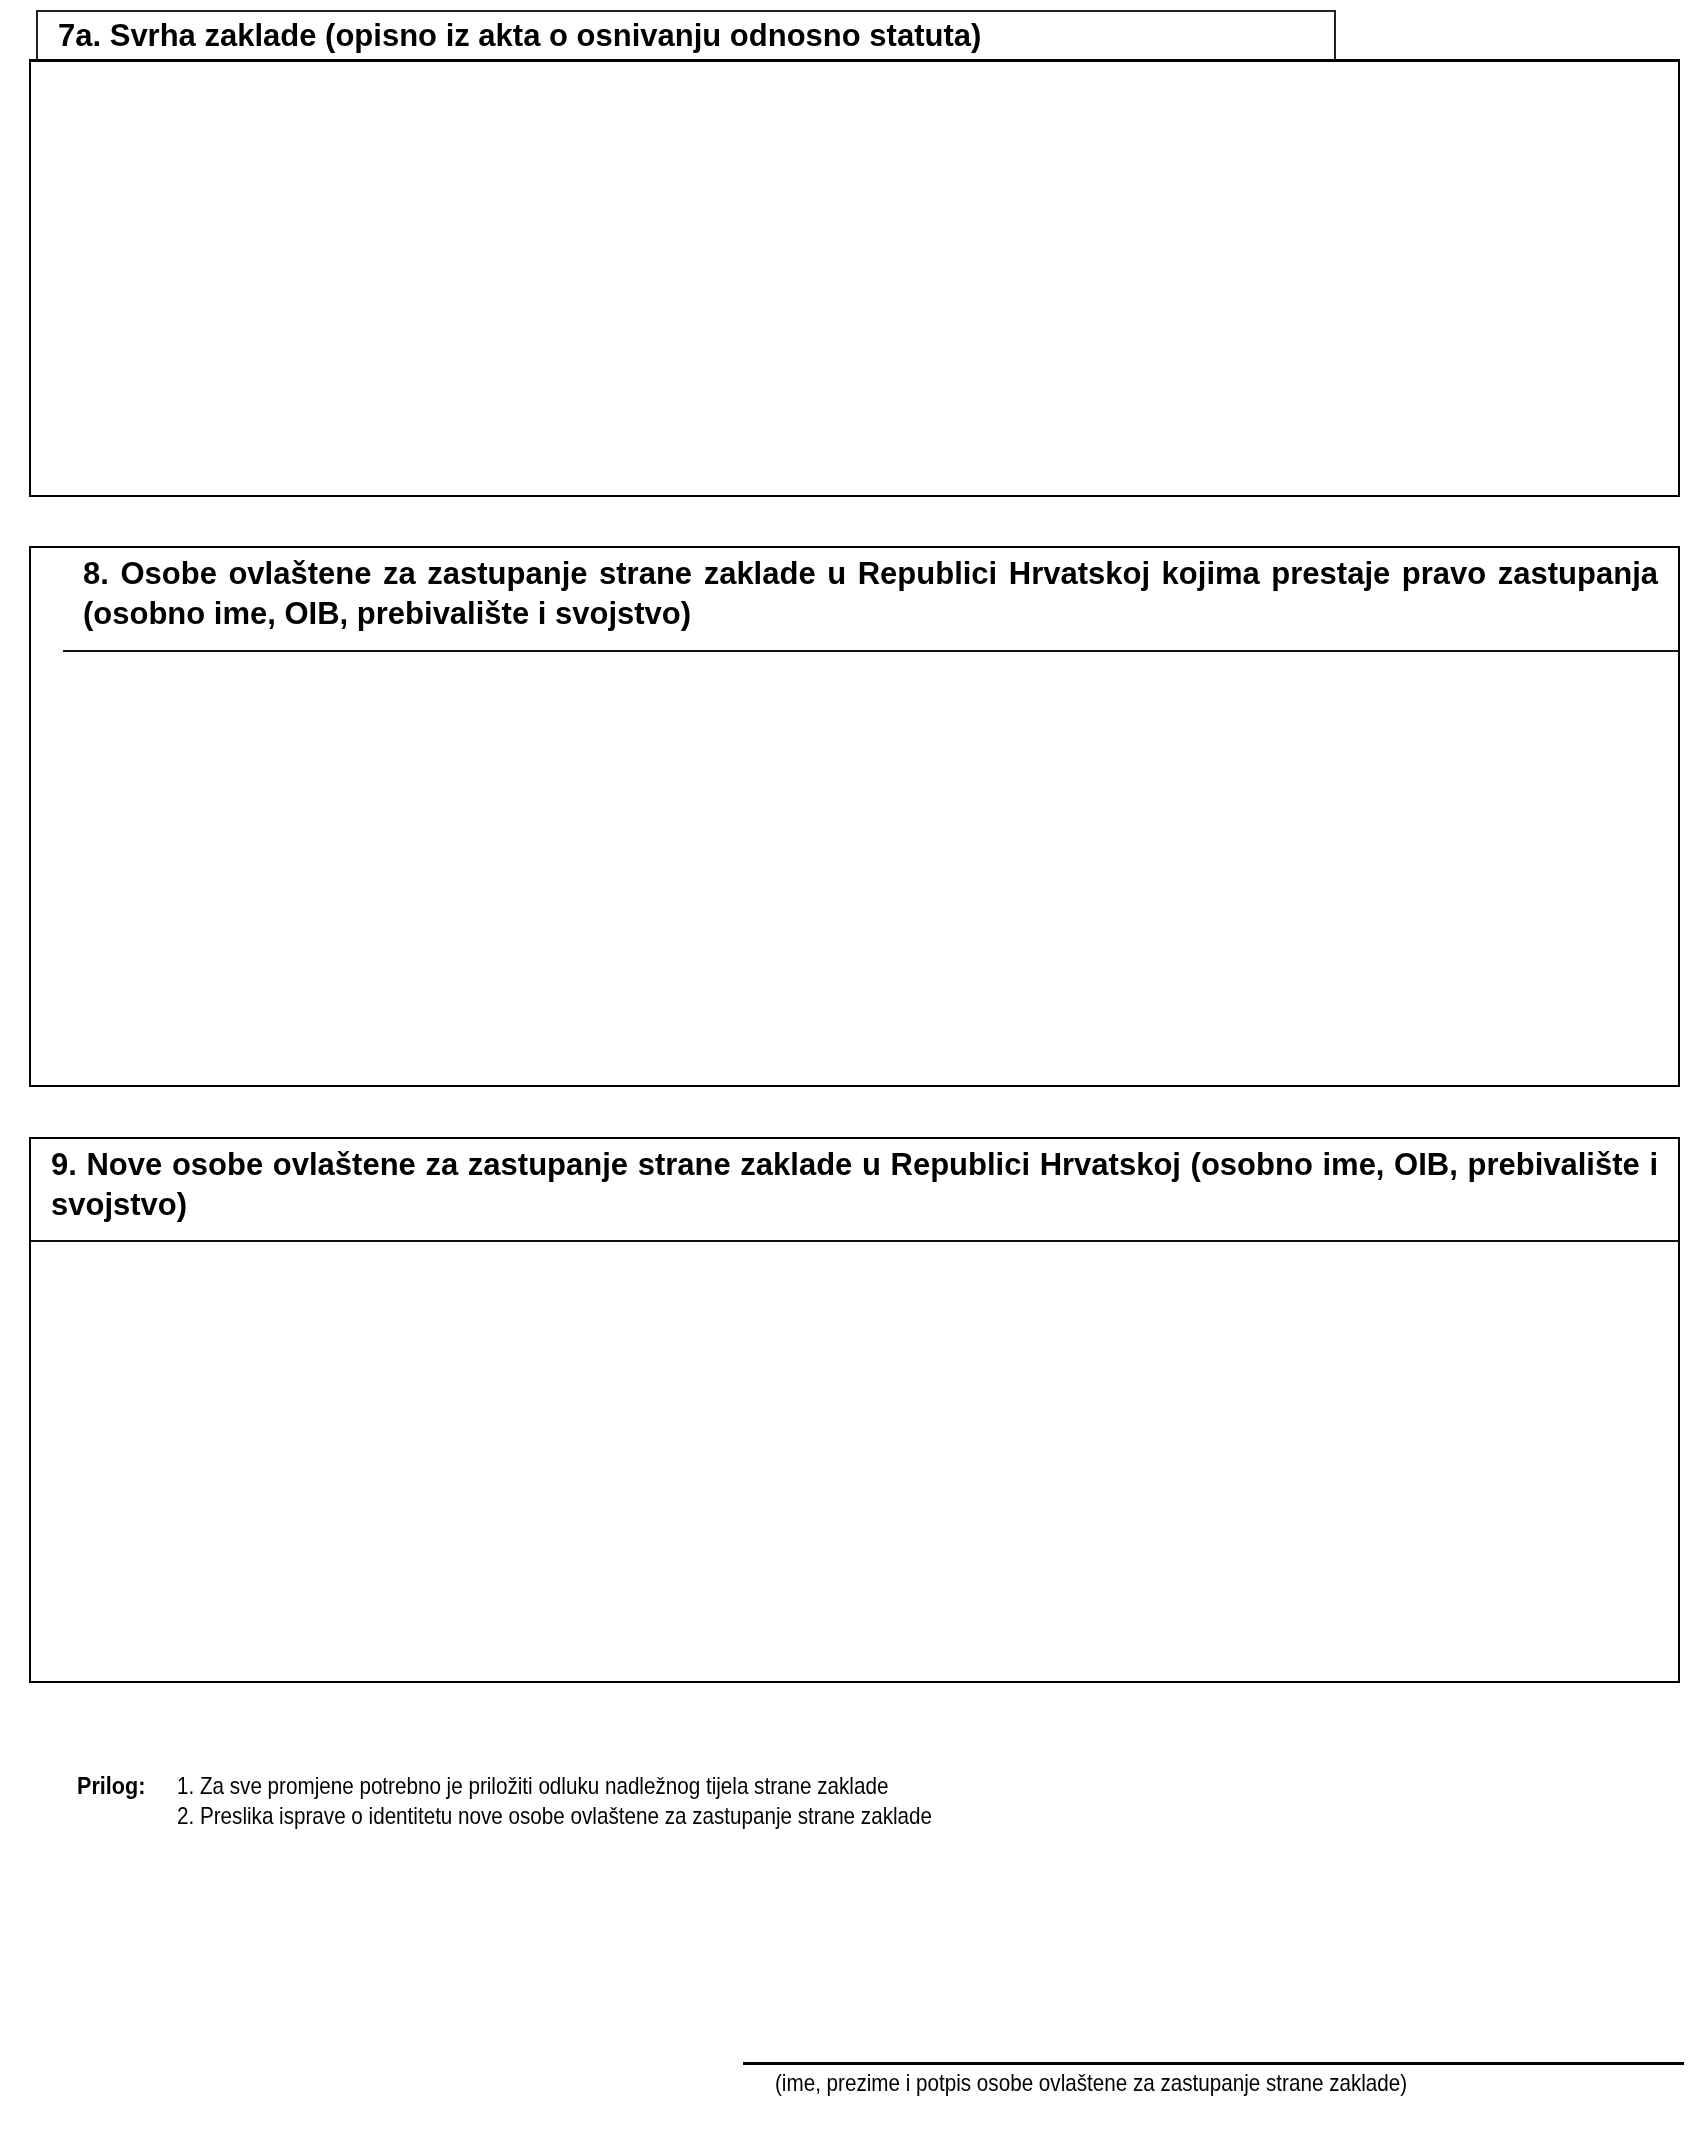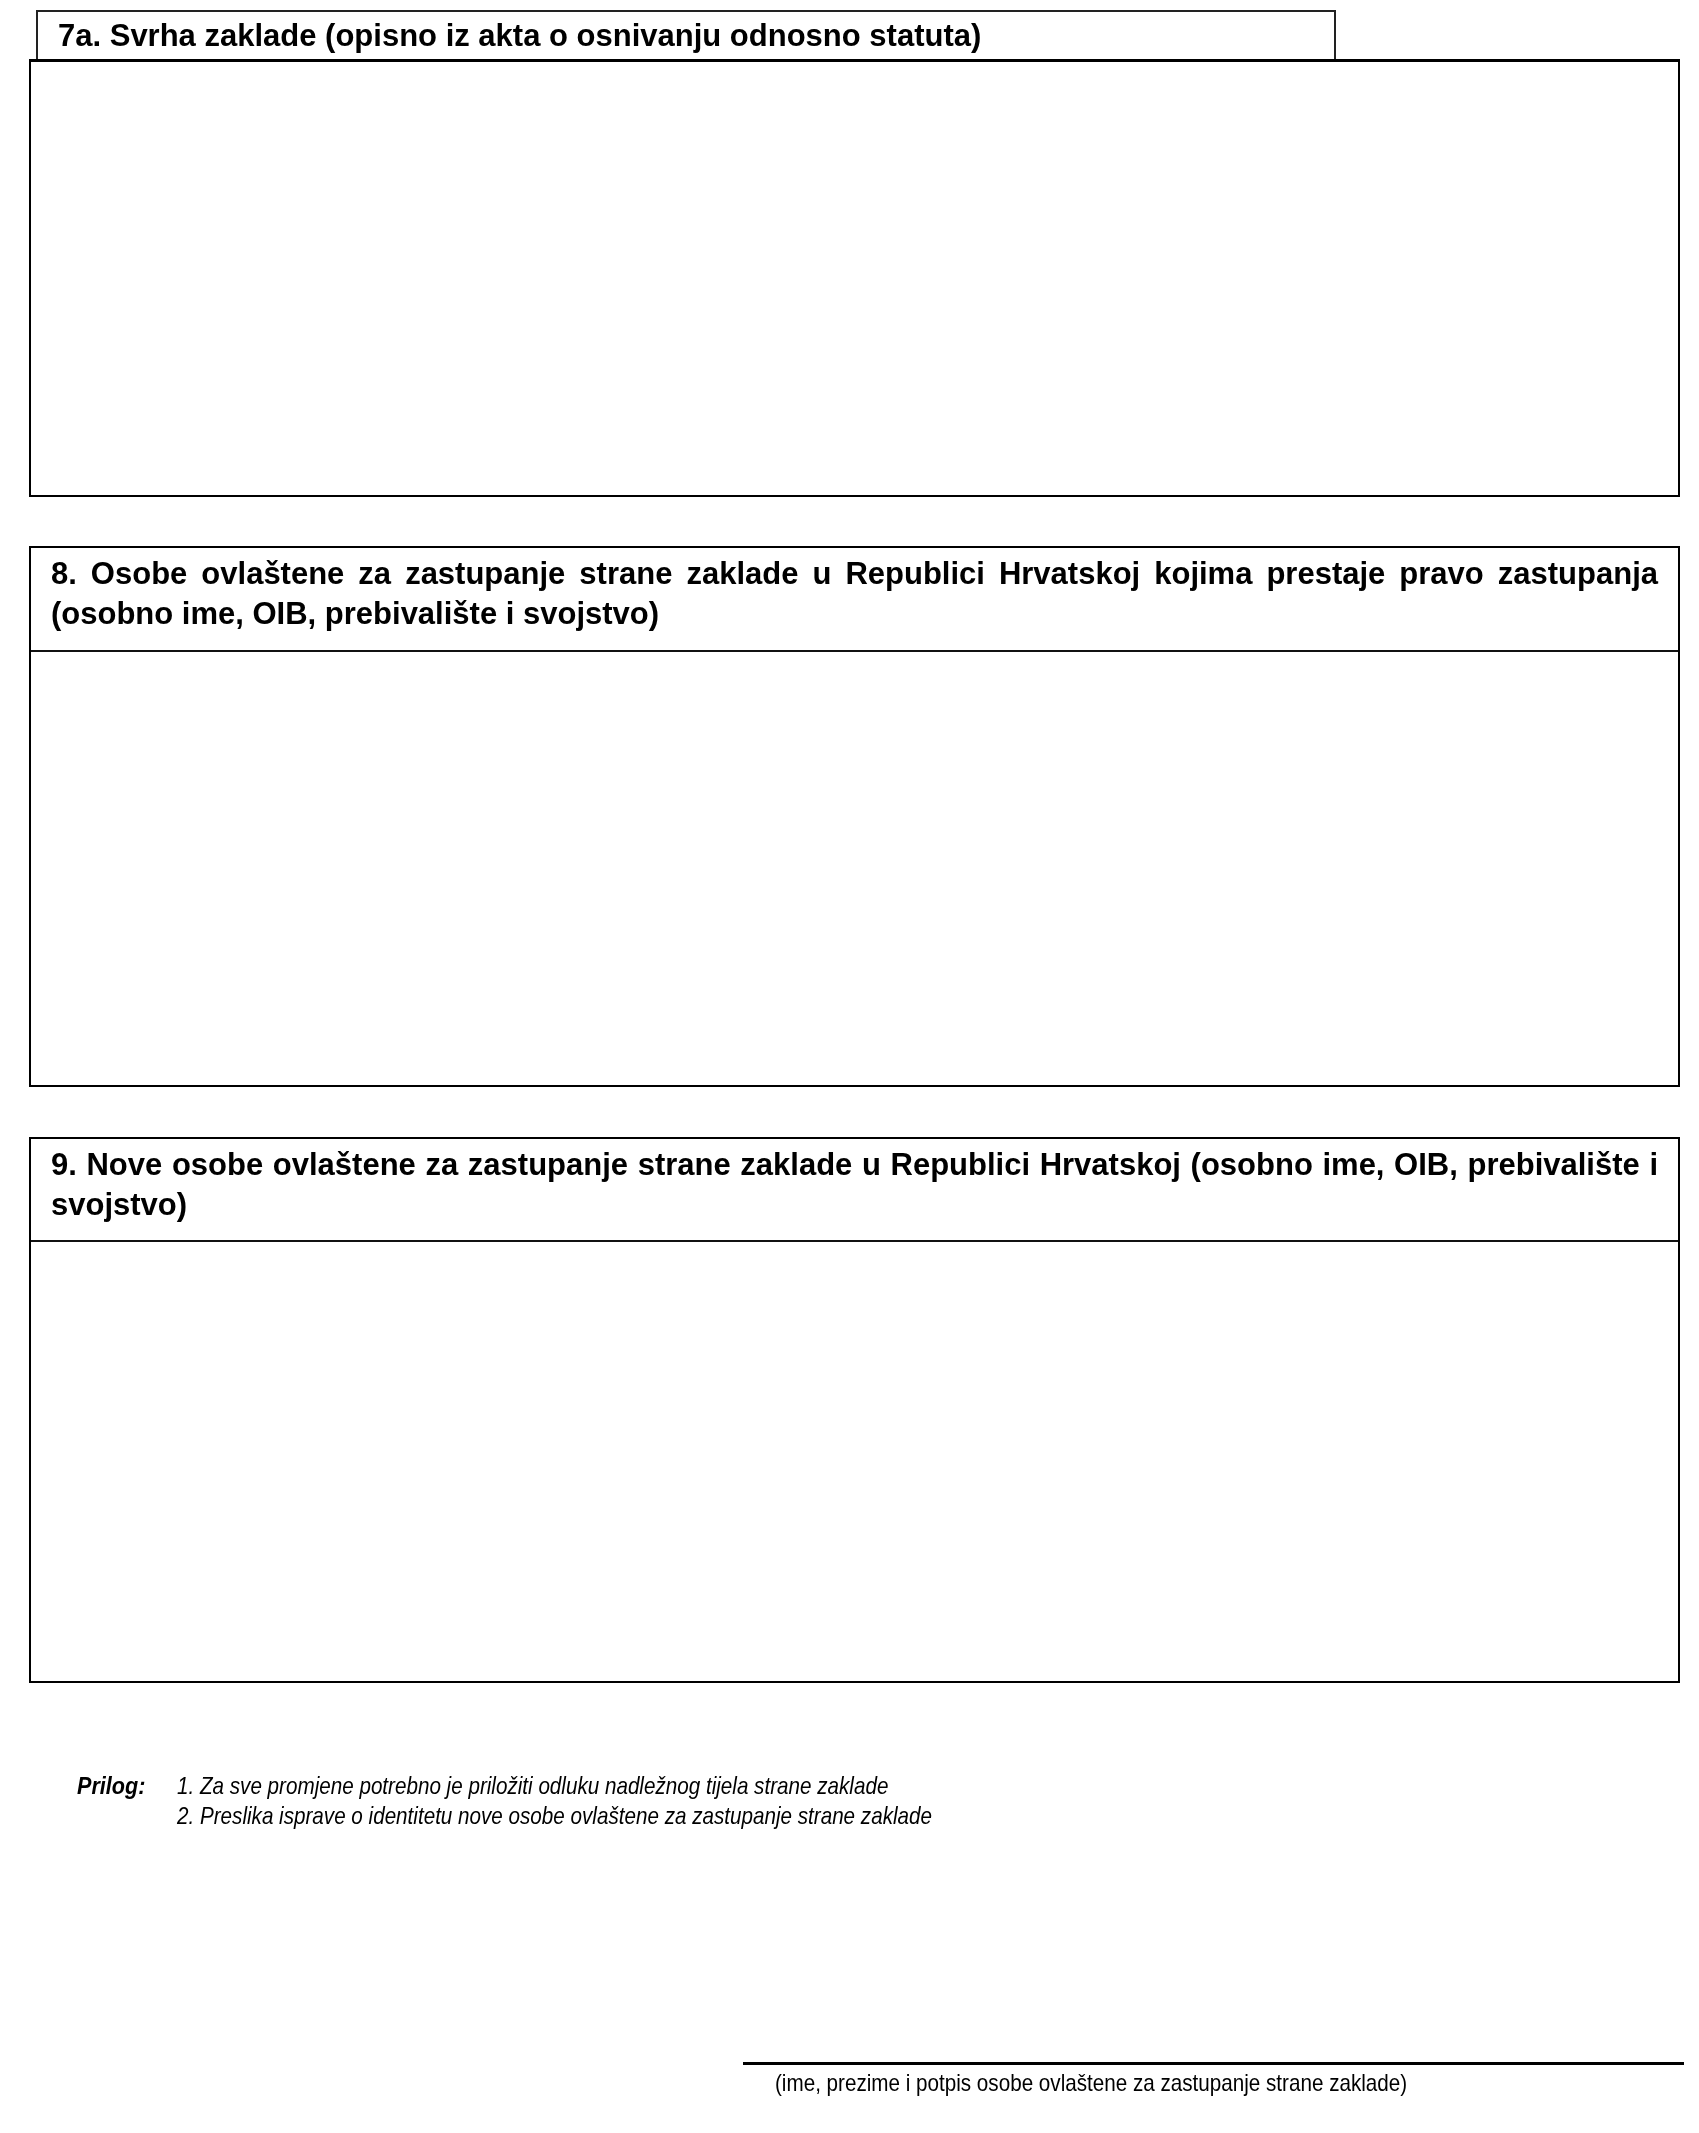--- a/index.html
+++ b/index.html
@@ -17,38 +17,38 @@
 <body>
 
 <div class="abs tab-header" style="left:36px; top:10px; width:1300px; height:51px; padding:4px 0 0 20px;">
   <div class="hdr-text" style="white-space:nowrap;">7a. Svrha zaklade (opisno iz akta o osnivanju odnosno statuta)</div>
 </div>
 <div class="abs box field" style="left:29px; top:59px; width:1651px; height:438px; border-top-width:3px;">
   <div></div>
 </div>
 
 <div class="abs box" style="left:29px; top:546px; width:1651px; height:541px;">
-  <div class="box-hdr" style="height:104px;">
+  <div class="box-hdr" style="height:104px;margin-left:32px;">
     <div class="hdr-text">8. Osobe ovlaštene za zastupanje strane zaklade u Republici Hrvatskoj kojima prestaje pravo zastupanja (osobno ime, OIB, prebivalište i svojstvo)</div>
   </div>
   <div class="field" style="height:433px;">
     <div></div>
   </div>
 </div>
 
 <div class="abs box" style="left:29px; top:1137px; width:1651px; height:546px;">
   <div class="box-hdr" style="height:103px;">
     <div class="hdr-text">9. Nove osobe ovlaštene za zastupanje strane zaklade u Republici Hrvatskoj (osobno ime, OIB, prebivalište i svojstvo)</div>
   </div>
   <div class="field" style="height:439px;">
     <div></div>
   </div>
 </div>
 
-<div class="abs" style="left:77px; top:1771px; width:1200px; height:70px;font-style:italic;">
+<div class="abs" style="left:77px; top:1771px; width:1200px; height:70px;">
   <div class="abs narrow" style="left:0; top:0; font-weight:bold; transform:scaleX(0.9);">Prilog:</div>
   <div class="abs narrow" style="left:100px; top:0;">1. Za sve promjene potrebno je priložiti odluku nadležnog tijela strane zaklade</div>
   <div class="abs narrow" style="left:100px; top:30px;">2. Preslika isprave o identitetu nove osobe ovlaštene za zastupanje strane zaklade</div>
 </div>
 
 <div class="abs sig-line" style="left:743px; top:2062px; width:941px; height:3px;">
   <span></span>
 </div>
 <div class="abs narrow" style="left:775px; top:2068px;">(ime, prezime i potpis osobe ovlaštene za zastupanje strane zaklade)</div>
 

